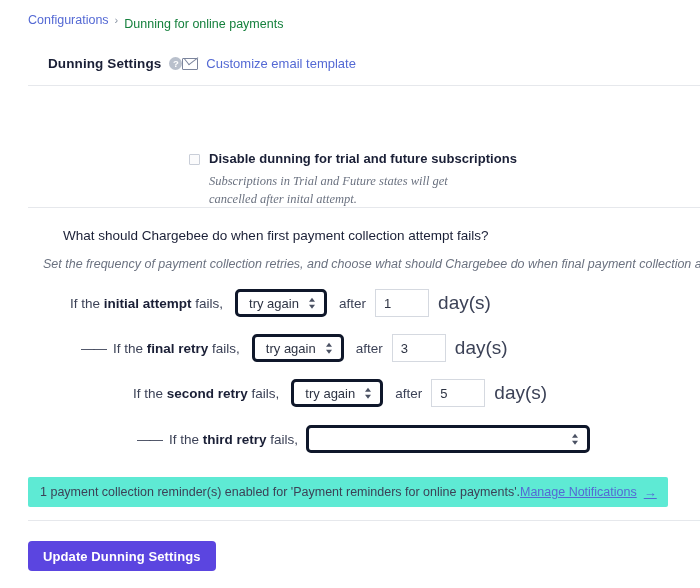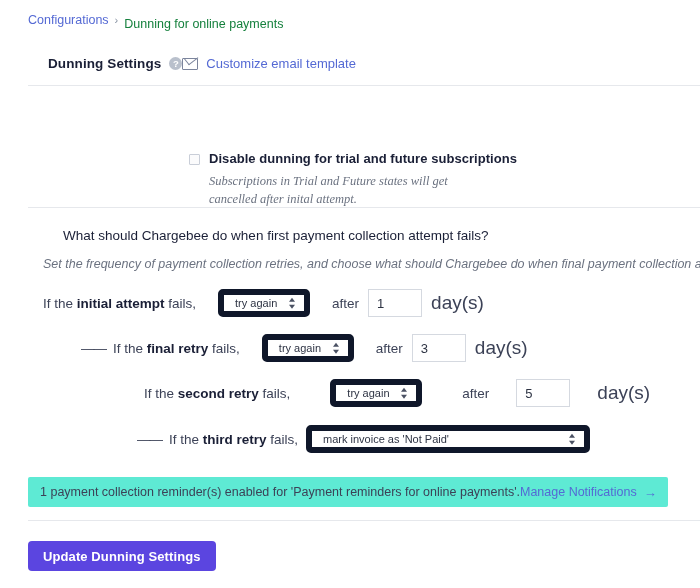--- a/index.html
+++ b/index.html
@@ -98,23 +98,23 @@
   .rrow {
     position: absolute; display: flex; align-items: center;
     white-space: nowrap; font-size: 13.5px; color: #3c4257;
   }
   .rrow .dash { color: #3c4257; margin-right: 7px; letter-spacing: -1px; }
   .rrow .txt { color: #3c4257; }
   .rrow .txt b { color: #1a1f36; font-weight: bold; }
 
   .sel {
     position: relative; display: inline-flex; align-items: center;
-    height: 28px; border: 6px solid #0f172a; border-radius: 5px;
-    background: #ffffff; padding: 0 26px 0 11px; margin: 0 22px;
-    font-size: 11px; color: #2d3343; cursor: pointer;
+    height: 28px; border: 3px solid #0f172a; border-radius: 5px;
+    background: #ffffff; padding: 0 26px 0 11px; margin: 0 12px;
+    font-size: 13px; color: #2d3343; cursor: pointer;
   }
   .sel .arrows {
     position: absolute; right: 9px; top: 50%;
     transform: translateY(-50%);
     display: flex; flex-direction: column; gap: 2.5px;
   }
   .tri-up, .tri-dn {
     width: 0; height: 0; border-left: 3.5px solid transparent;
     border-right: 3.5px solid transparent;
   }
@@ -123,42 +123,42 @@
 
   .numbox {
     width: 54px; height: 28px; border: 1px solid #d5d9e0;
     background: #ffffff; margin: 0 9px;
     font-size: 13px; color: #2d3343; padding: 0 8px;
     font-family: "Liberation Sans", sans-serif;
   }
   .dayslbl { color: #3c4257; font-size: 19px; }
 
   
-  #row-initial { left: 43px; top: 289px; }
+  #row-initial { left: 70px; top: 289px; }
   #row-first   { left: 81px; top: 334px; }
-  #row-second  { left: 144px; top: 379px; gap: 18px; }
+  #row-second  { left: 133px; top: 379px; }
   #row-third   { left: 137px; top: 425px; }
 
   #row-initial .sel { width: 92px; }
   #row-first .sel   { width: 92px; }
   #row-second .sel  { width: 92px; }
   #row-third .sel   { width: 284px; margin-left: 8px; }
 
   
   .banner {
     position: absolute; left: 28px; top: 477px;
     width: 640px; height: 30px;
     background: #5eead4; border-radius: 2px;
     display: flex; align-items: center;
     padding: 0 12px 0 12px;
   }
   .banner-text { font-size: 12.5px; color: #3c4257; white-space: nowrap; }
   .banner-link {
     margin-left: auto; display: flex; align-items: center; gap: 7px;
-    font-size: 12.5px; color: #5469d4; cursor: pointer; white-space: nowrap;
+    font-size: 12.5px; color: #5469d4; cursor: pointer; white-space: nowrap; text-decoration: underline;
   }
   .banner-arrow { font-size: 13px; color: #5469d4; }
 
   
   .btn-primary {
     position: absolute; left: 28px; top: 541px;
     height: 30px; padding: 4px 15px;
     background: #5b45e0; color: #ffffff;
     border: none; border-radius: 4px;
     font-size: 13px; font-weight: bold;
@@ -249,21 +249,20 @@
     <input class="numbox" value="5" style="">
     <span class="dayslbl">day(s)</span>
   </div>
 
   <div class="rrow" id="row-third">
     <span class="dash">——</span>
     <span class="txt">
       <span>If the </span><b>third retry</b><span> fails,</span>
     </span>
     <span class="sel">
-      <span>mark invoice as 'Not Paid'</span>
       <span class="arrows">
           <span class="tri-up"></span>
           <span class="tri-dn"></span>
         </span>
     </span>
   </div>
 
   <div class="banner">
     <span class="banner-text">1 payment collection reminder(s) enabled for 'Payment reminders for online payments'.</span>
     <span class="banner-link">

